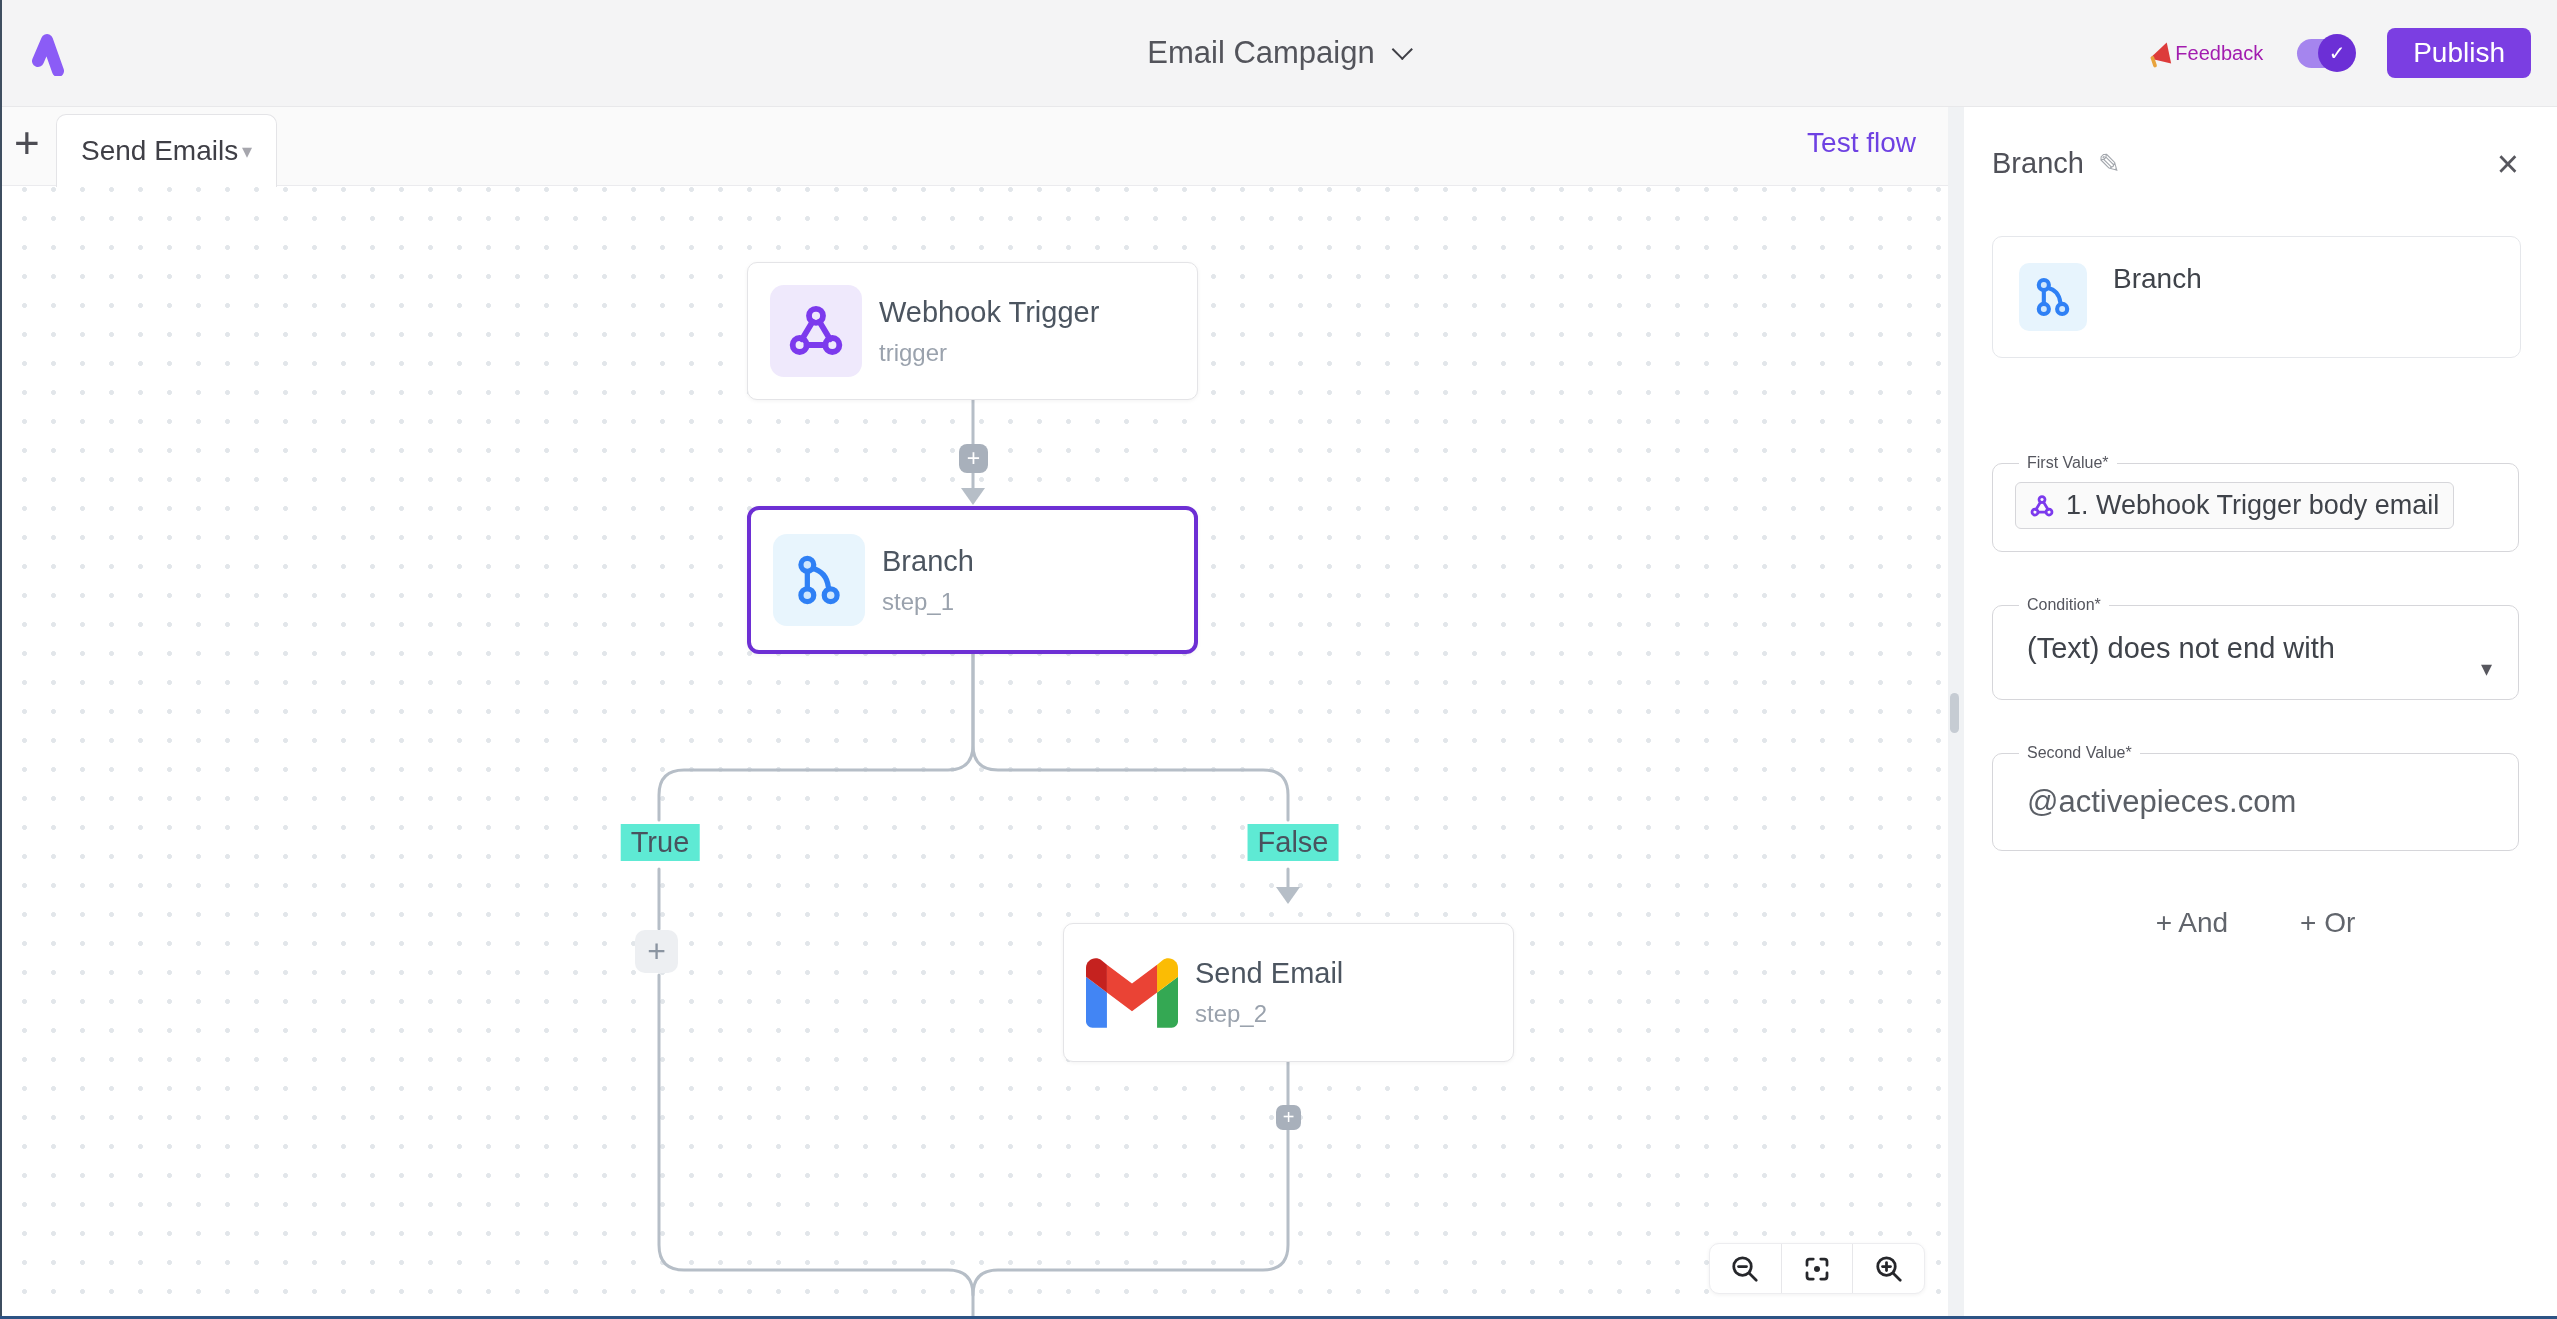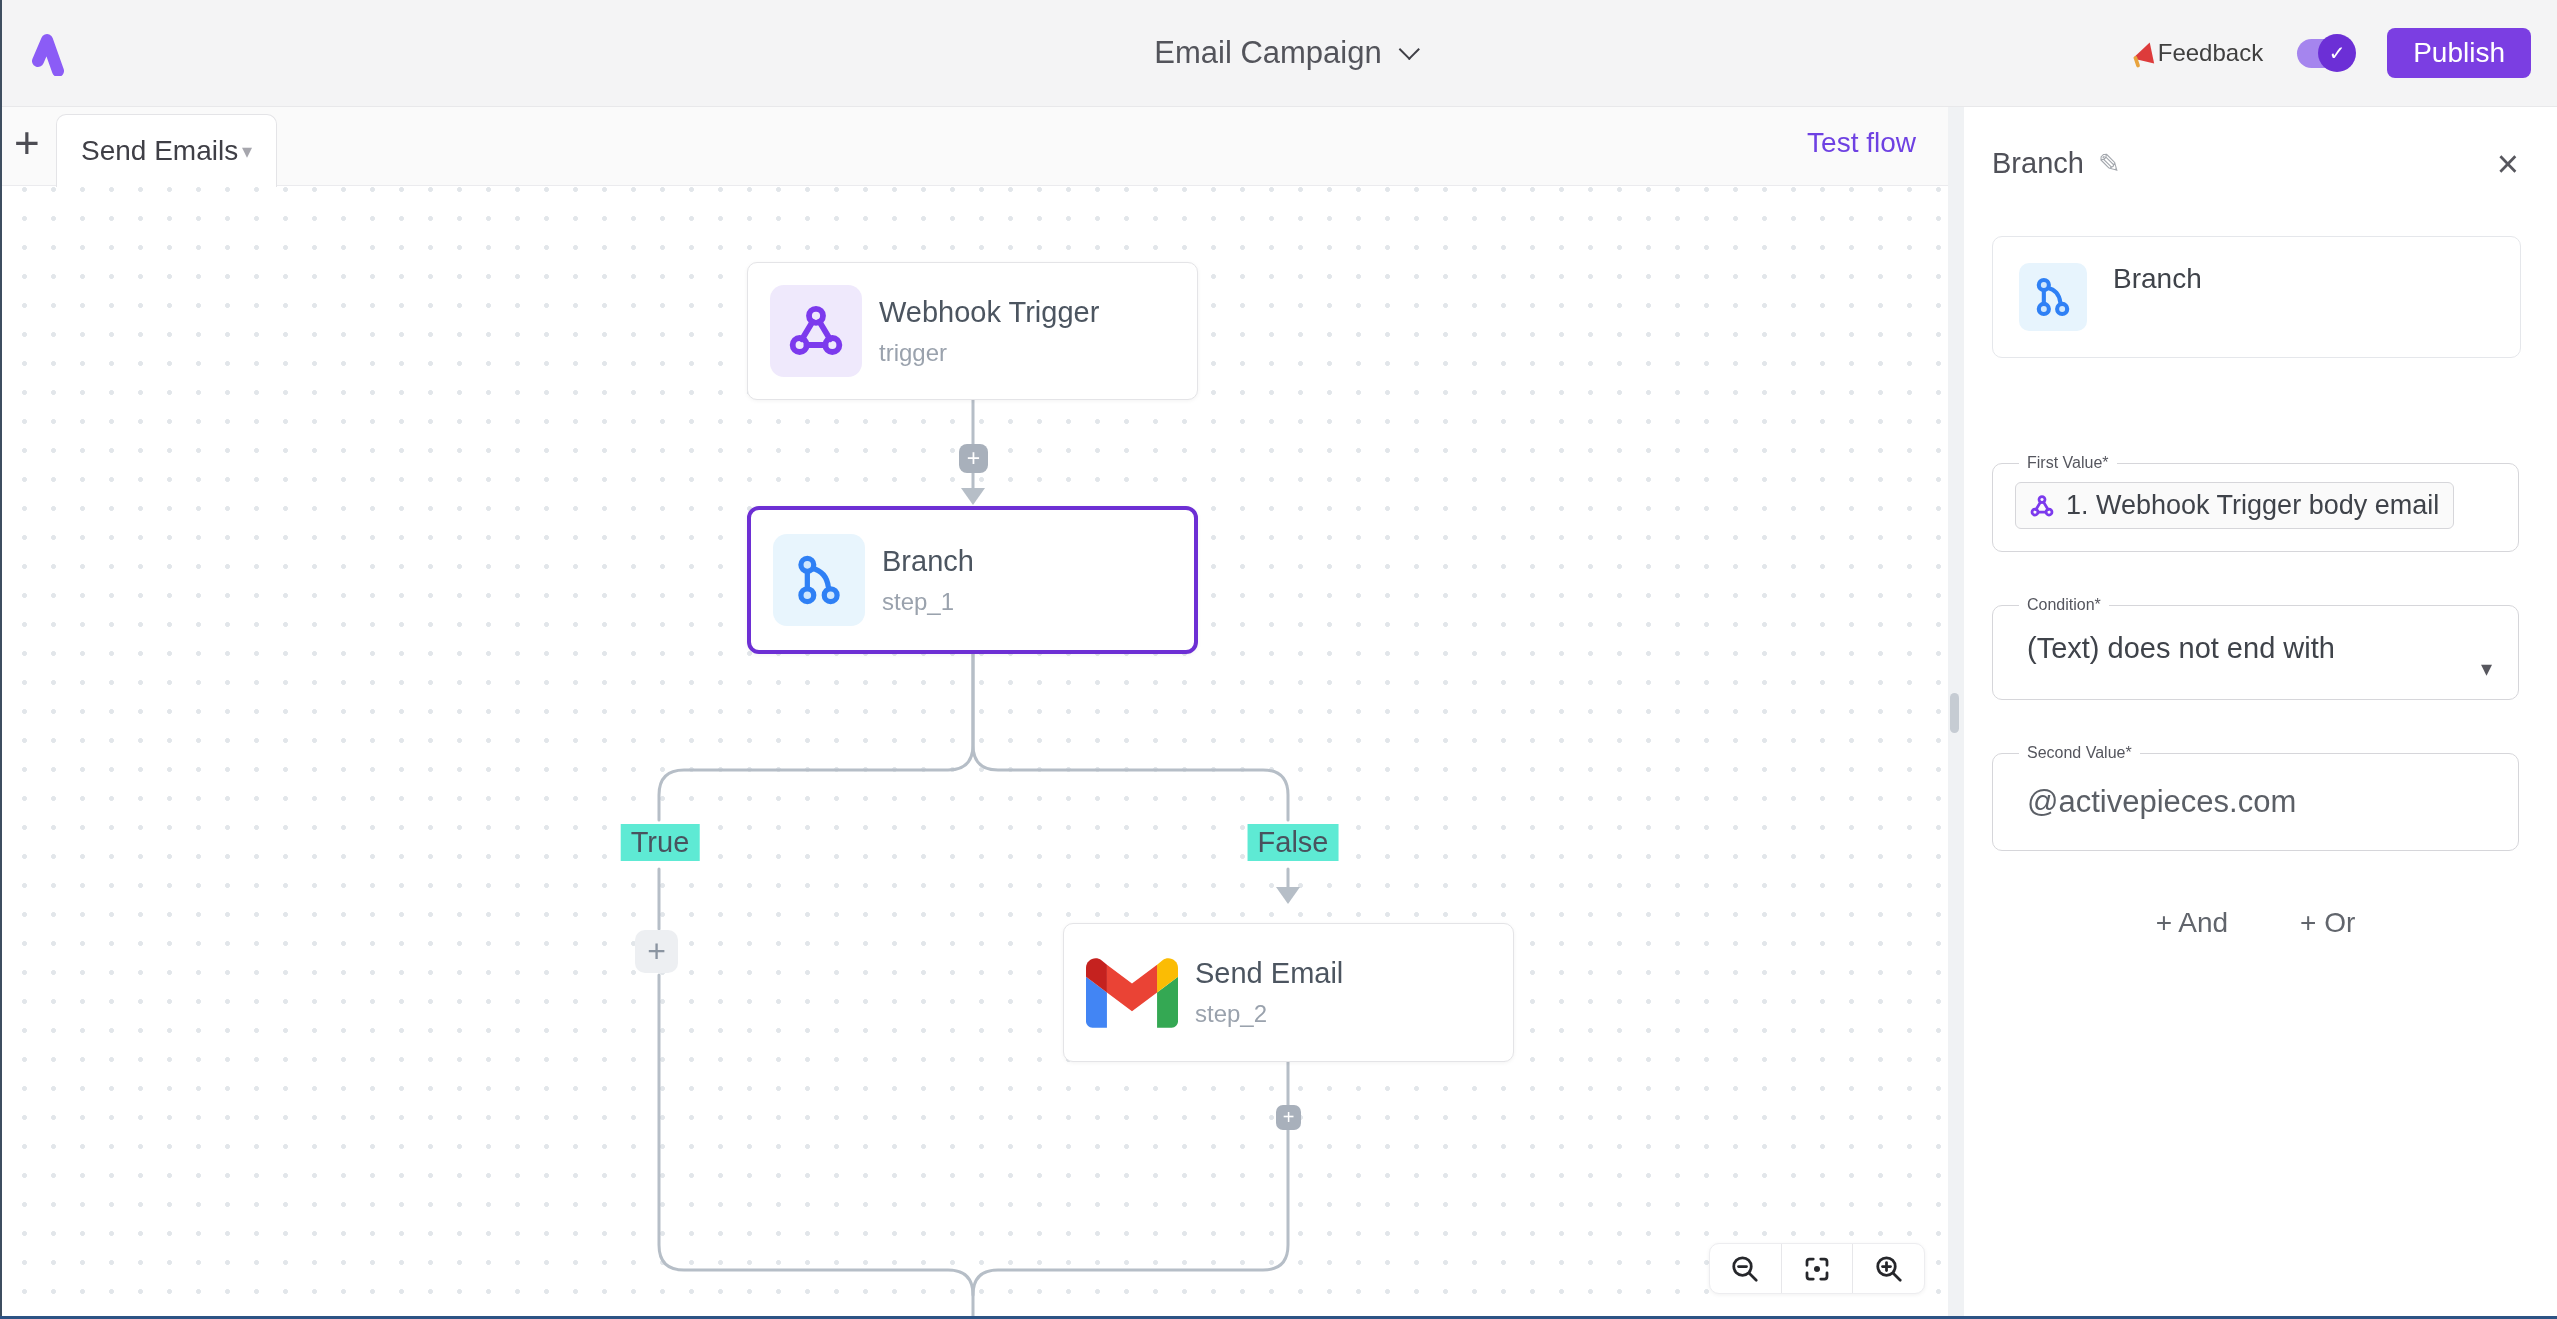--- a/index.html
+++ b/index.html
@@ -5,25 +5,25 @@
   * { margin:0; padding:0; box-sizing:border-box; }
   html,body { width:2557px; height:1319px; overflow:hidden; background:#fff;
     font-family:"Liberation Sans","DejaVu Sans",sans-serif; color:#3f3f46; }
   .stage { position:relative; width:2557px; height:1319px; overflow:hidden; }
 
   
   .header { position:absolute; left:0; top:0; width:100%; height:107px; background:#f4f4f5;
     border-bottom:1px solid #e8e8ea; display:flex; align-items:center; padding:0 26px; z-index:6; }
   .logo { width:42px; height:46px; }
   .header-center { position:absolute; left:50%; top:50%; transform:translate(-50%,-50%);
-    display:flex; align-items:center; gap:20px; font-size:31px; color:#53545b; cursor:default;margin-left:7px; }
+    display:flex; align-items:center; gap:20px; font-size:31px; color:#53545b; cursor:default; }
   .chevron { width:15px; height:15px; border-right:2.6px solid #3f3f46; border-bottom:2.6px solid #3f3f46;
     transform:rotate(45deg); margin-top:-8px; }
   .header-right { margin-left:auto; display:flex; align-items:center; gap:34px; }
-  .feedback { display:flex; align-items:center; gap:0; font-size:24px; color:#404040; }
+  .feedback { display:flex; align-items:center; gap:0; font-size:20px; color:#a21caf; }
   .megaphone { width:30px; height:30px; }
   .toggle { position:relative; width:56px; height:29px; border-radius:15px; background:#a585ee; }
   .toggle-knob { position:absolute; right:-3px; top:-5px; width:38px; height:38px; border-radius:50%;
     background:#6c2fd6; color:#fff; display:flex; align-items:center; justify-content:center;
     font-size:20px; font-weight:bold; }
   .publish-btn { background:#7b3ee2; color:#fff; font-size:28px; border:none; border-radius:8px;
     height:50px; padding:0 26px; display:flex; align-items:center; }
 
   
   .canvas { position:absolute; left:0; top:107px; width:1948px; height:1212px; background:#fff; overflow:hidden; }

